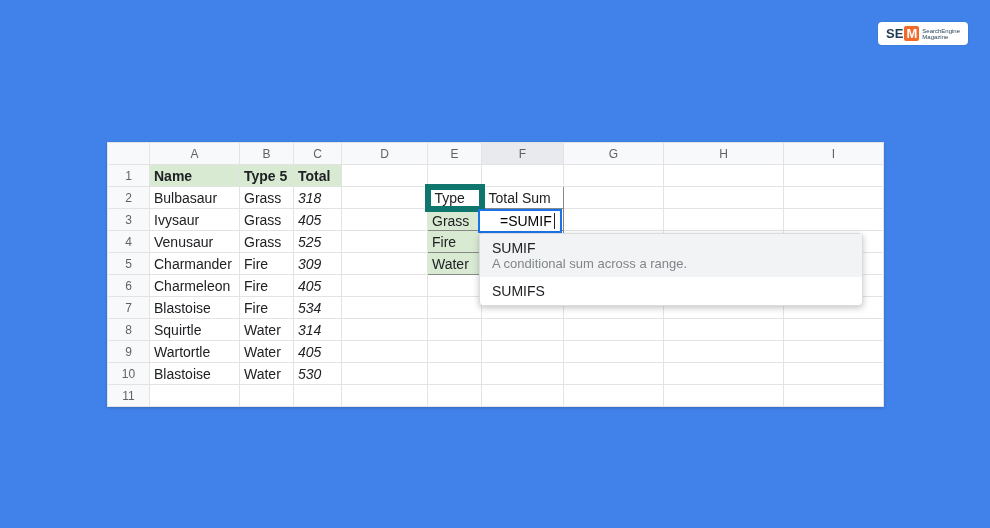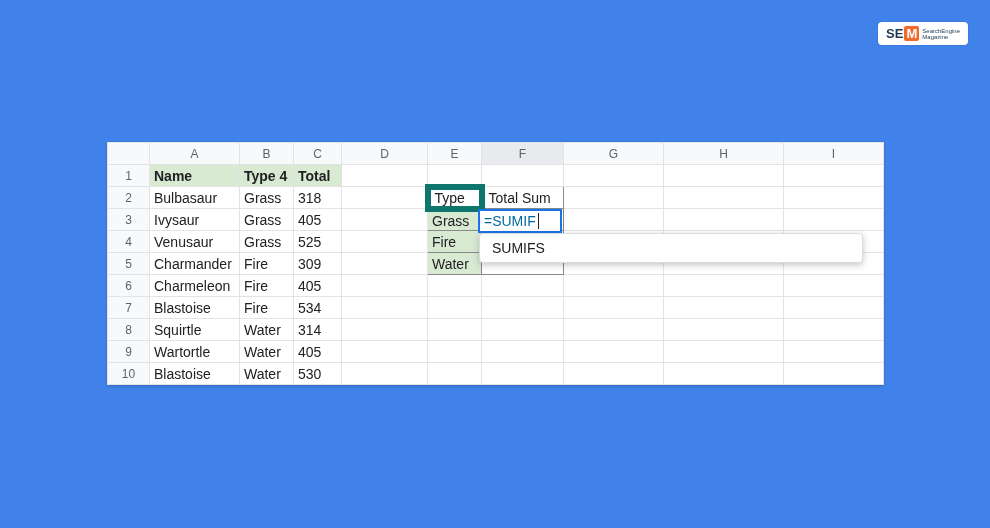--- a/index.html
+++ b/index.html
@@ -37,35 +37,35 @@
   }
   table{border-collapse:collapse;width:100%;table-layout:fixed;font-size:14px;color:#202124;}
   th,td{border:1px solid #e3e3e3;height:22px;box-sizing:border-box;padding:0 4px;overflow:hidden;white-space:nowrap;}
   th{
     background:#f8f9fa;color:#5f6368;font-weight:400;font-size:12px;text-align:center;
   }
   td.rownum{
     background:#f8f9fa;color:#5f6368;font-size:12px;text-align:center;
     border-right:1px solid #e3e3e3;
   }
-  td.num{text-align:right;padding-right:22px;}
+  td.num{text-align:right;padding-right:22px;font-style:italic;}
   .hdr{background:#d9ead3;font-weight:700;}
   .grn{background:#d9ead3;}
   .active-row-hdr{background:#e8eaed;}
   .active-col-hdr{background:#e8eaed;}
 
   
   .active-cell{
     position:absolute;
     border:2px solid #1a73e8;
     box-sizing:border-box;
     background:#fff;
     display:flex;align-items:center;
-    padding:0 4px;
-    font-size:14px;color:#0369a1;
+    padding:0 20px;
+    font-size:14px;color:#000000;
   }
   .active-cell .caret{border-right:1px solid #202124;height:16px;margin-left:2px;}
 
   
   .suggest{
     position:absolute;
     background:#fff;
     border:1px solid #dadce0;
     border-radius:4px;
     box-shadow:0 2px 6px rgba(60,64,67,.3);
@@ -125,21 +125,21 @@
     <th>D</th>
     <th>E</th>
     <th class="active-col-hdr">F</th>
     <th>G</th>
     <th>H</th>
     <th>I</th>
   </tr>
   <tr>
     <td class="rownum">1</td>
     <td class="hdr">Name</td>
-    <td class="hdr">Type 4</td>
+    <td class="hdr">Type 5</td>
     <td class="hdr">Total</td>
     <td></td>
     <td></td>
     <td></td>
     <td></td>
     <td></td>
     <td></td>
   </tr>
   <tr>
     <td class="rownum">2</td>
@@ -242,27 +242,43 @@
     <td>Blastoise</td>
     <td>Water</td>
     <td class="num">530</td>
     <td></td>
     <td></td>
     <td></td>
     <td></td>
     <td></td>
     <td></td>
   </tr>
+  <tr>
+    <td class="rownum">11</td>
+    <td></td>
+    <td></td>
+    <td></td>
+    <td></td>
+    <td></td>
+    <td></td>
+    <td></td>
+    <td></td>
+    <td></td>
+  </tr>
 </tbody>
     </table>
 
 <div class="active-cell" style="left:371px;top:67px;width:84px;height:24px;">
   <span>=SUMIF</span>
   <span class="caret"></span>
 </div>
 
 <div class="suggest" style="left:372px;top:91px;width:382px;">
+  <div class="item sel">
+    <div class="name">SUMIF</div>
+    <div class="desc">A conditional sum across a range.</div>
+  </div>
   <div class="item">
     <div class="name">SUMIFS</div>
   </div>
 </div>
 
 </div>
 
 </body></html>

